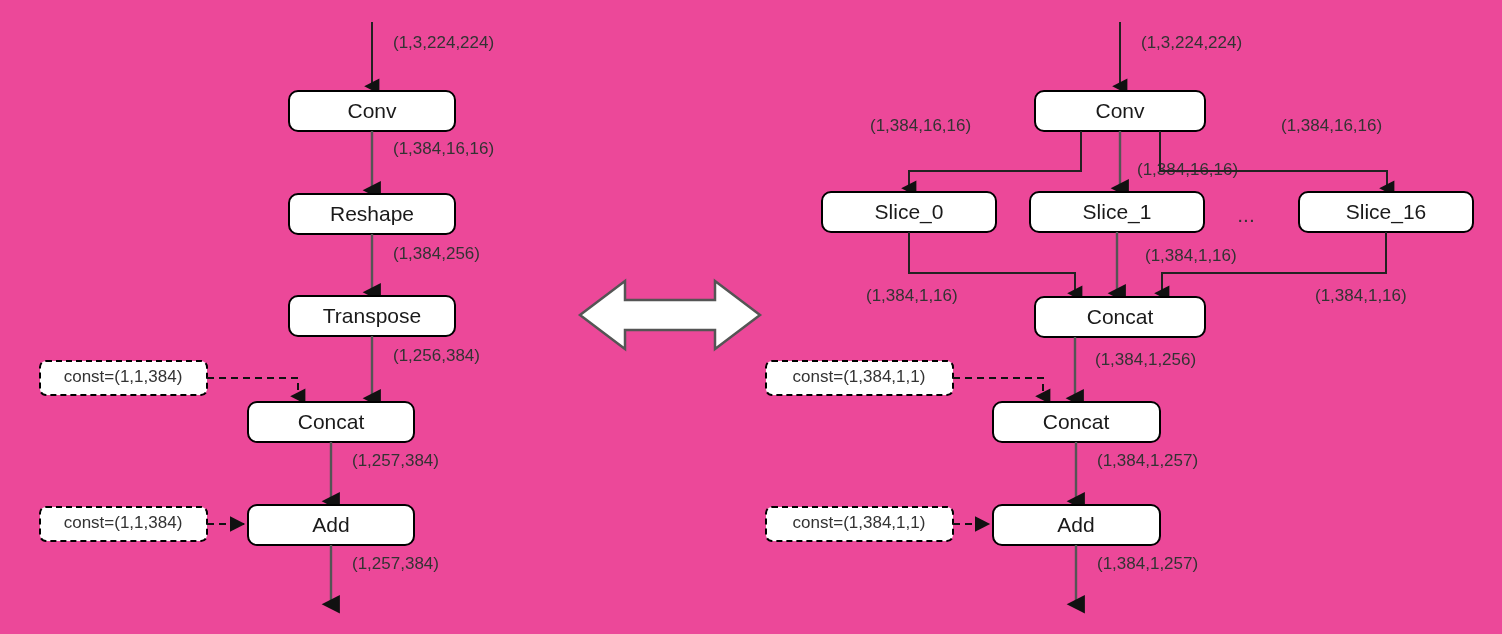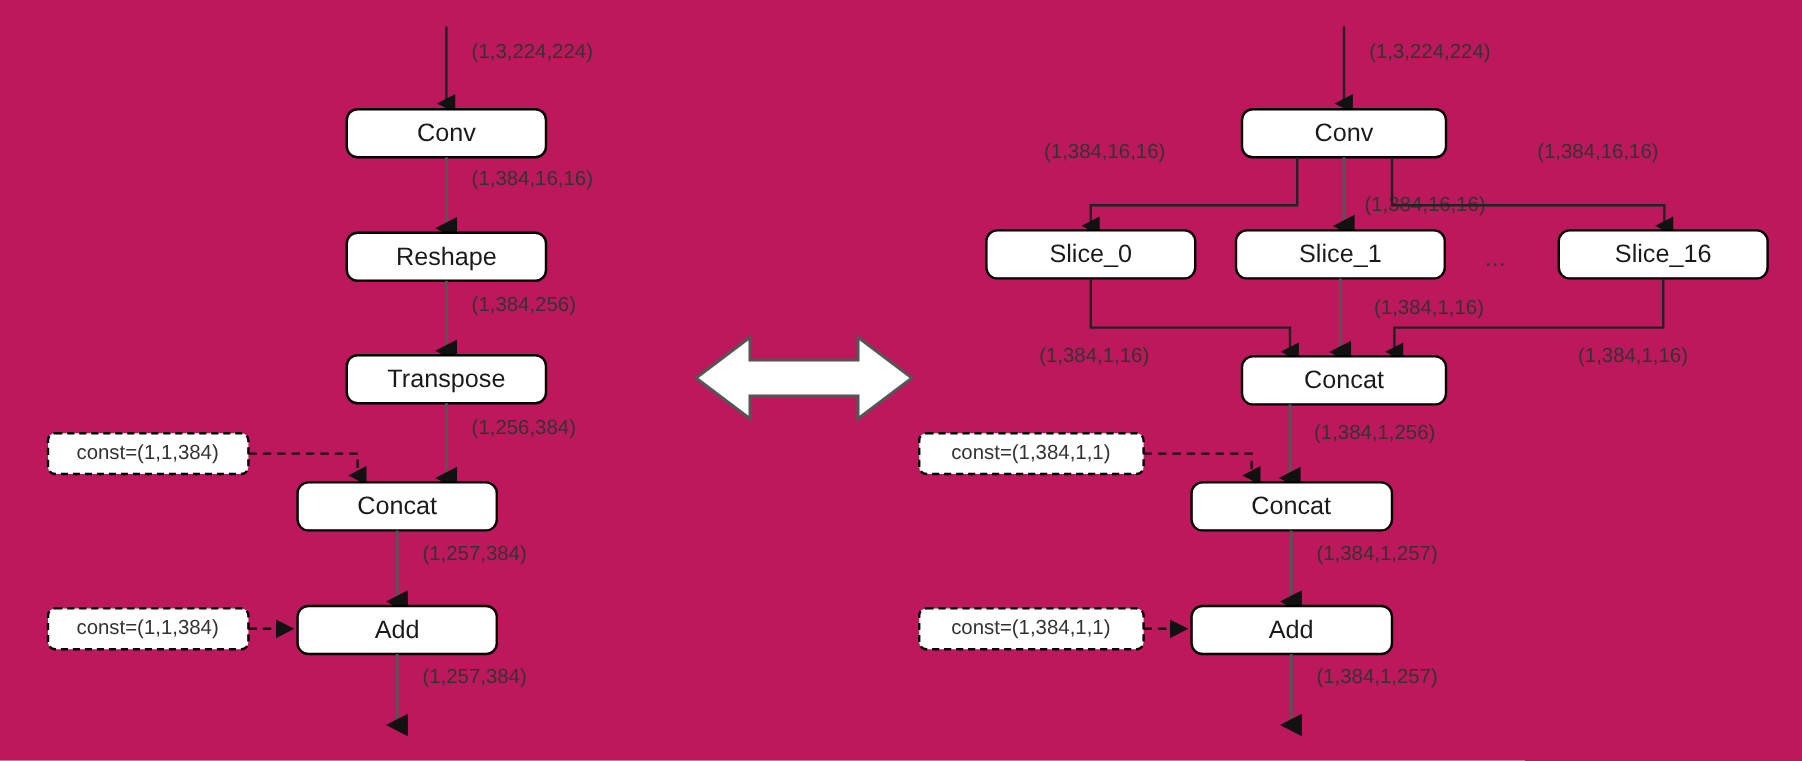--- a/index.html
+++ b/index.html
@@ -4,21 +4,21 @@
 <style>
   html, body {
     margin: 0;
     padding: 0;
     background: #ffffff;
   }
   #canvas {
     position: relative;
     width: 1502px;
     height: 634px;
-    background: #be185d;
+    background: #ec4899;
     font-family: "Liberation Sans", sans-serif;
     overflow: hidden;
     text-align: center;
   }
   svg.diagram {
     position: absolute;
     left: 0;
     top: 0;
     width: 1502px;
     height: 634px;

